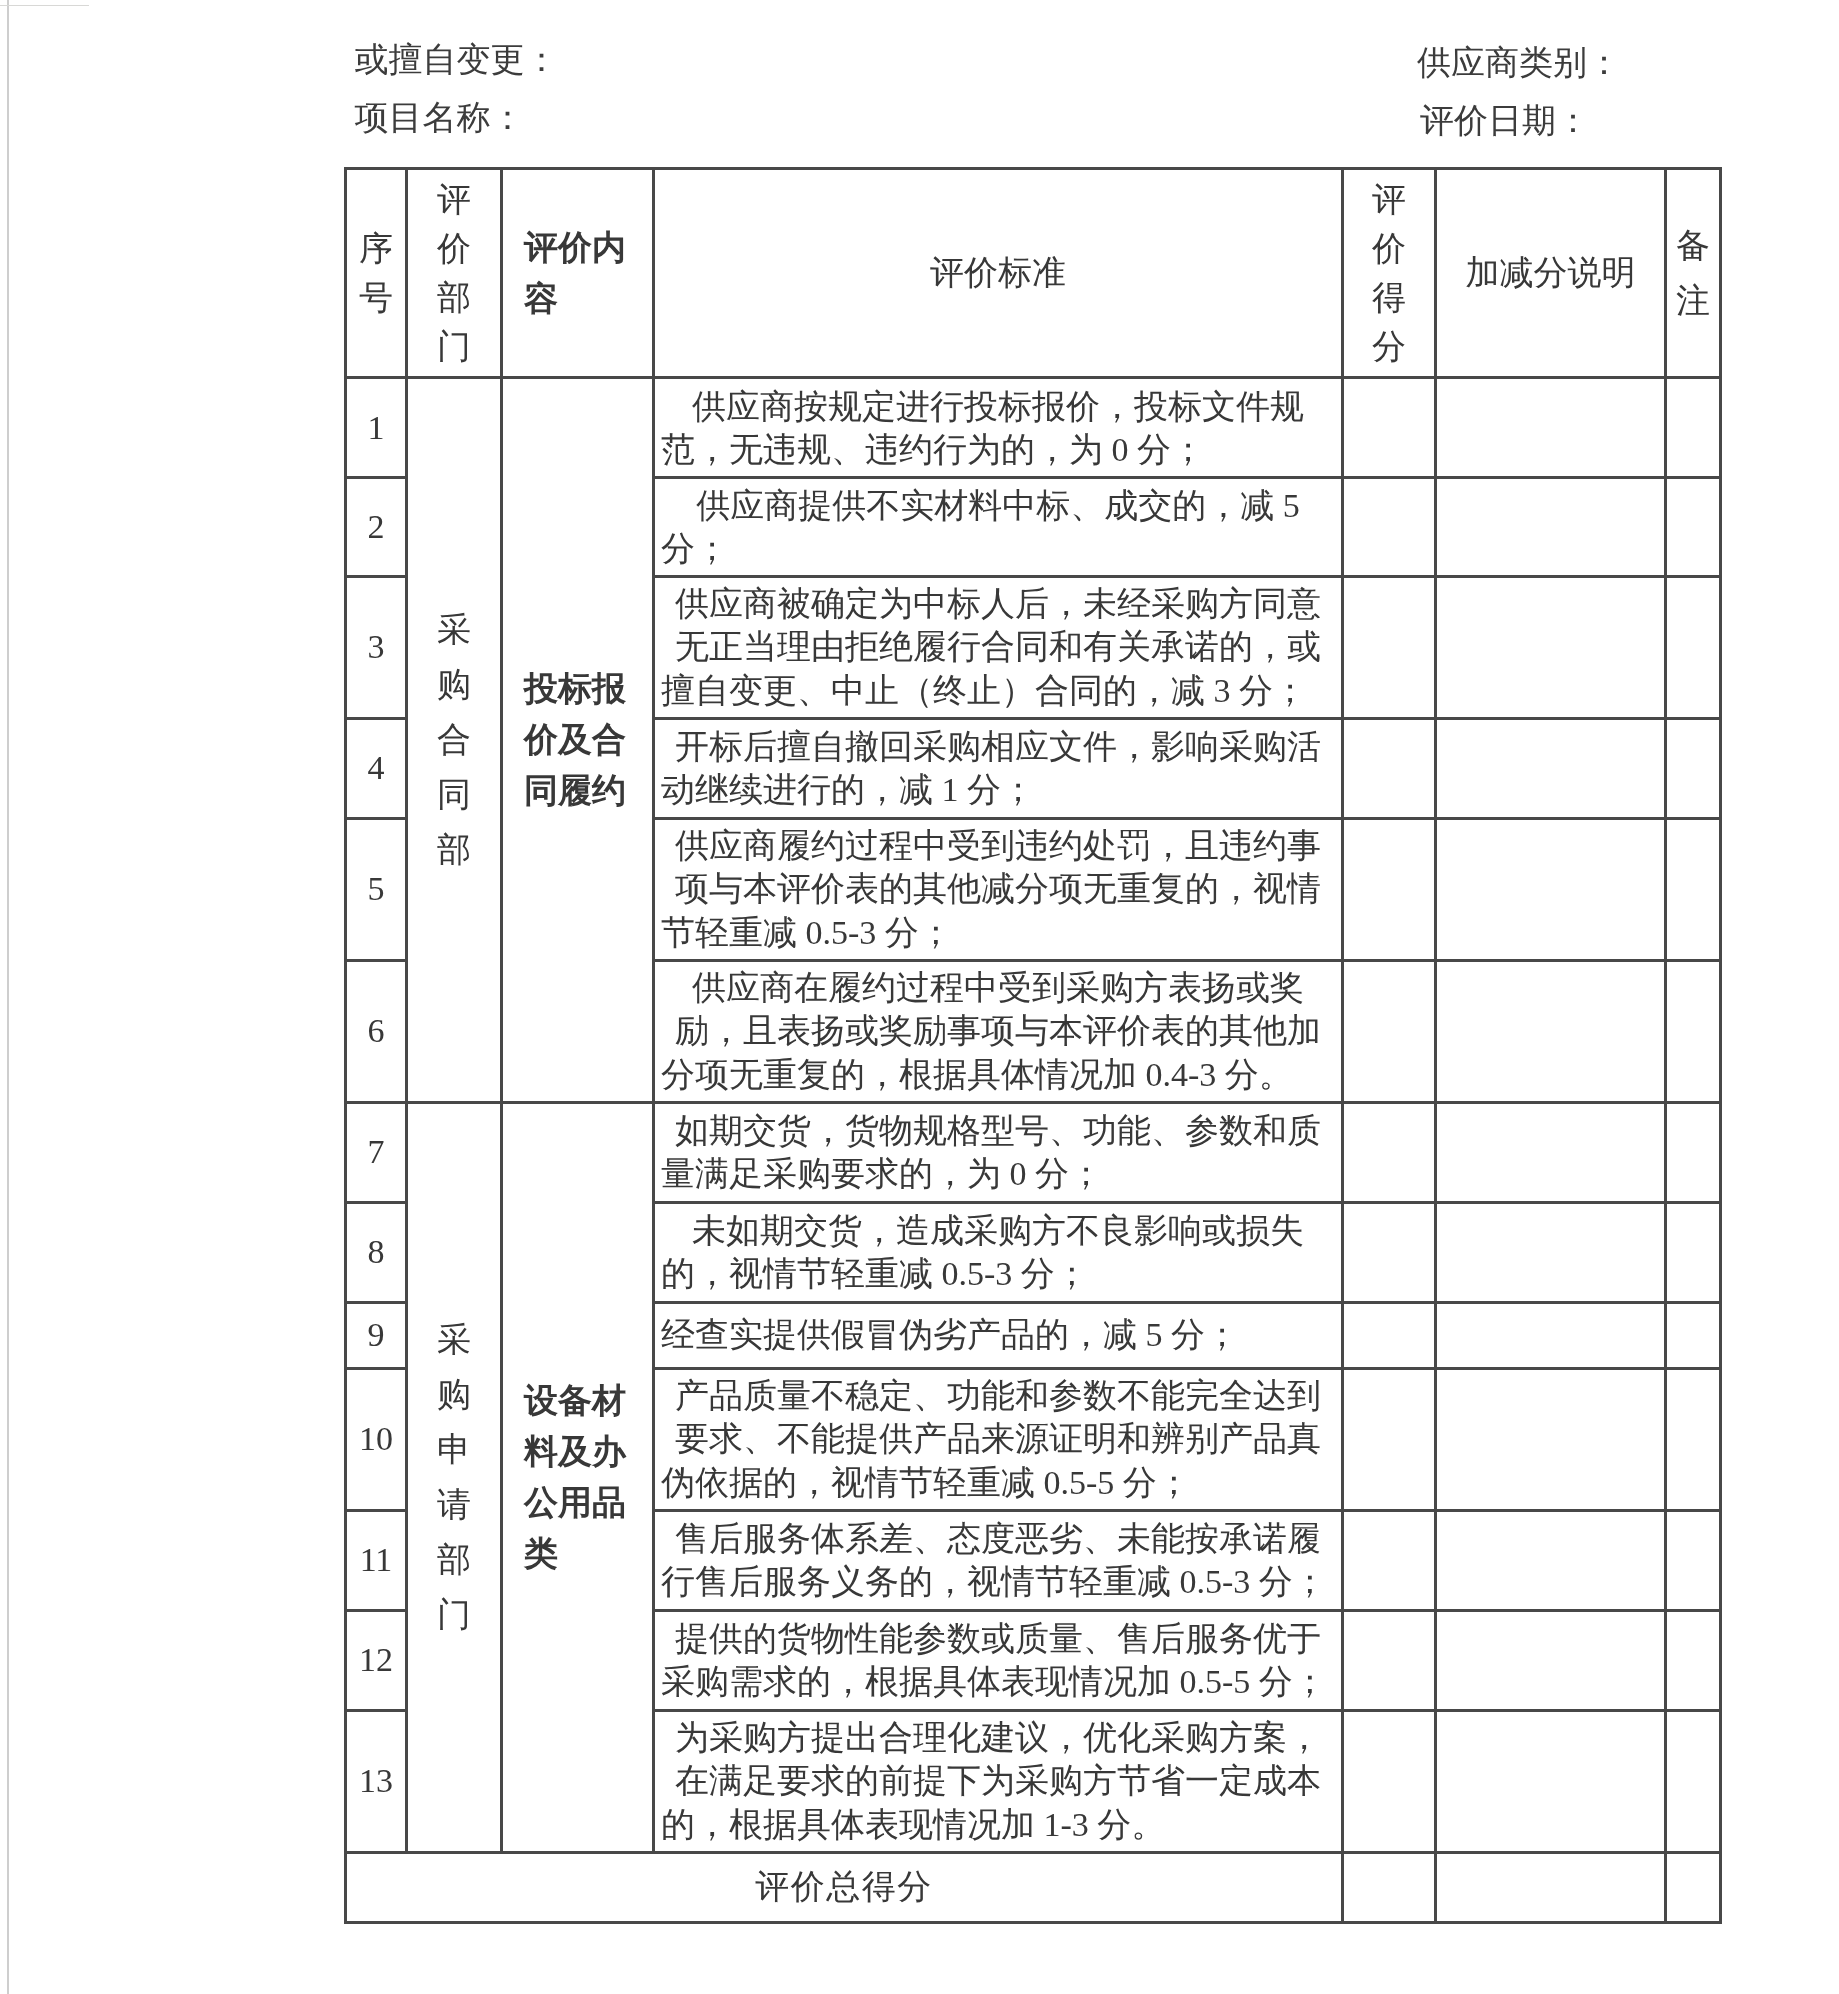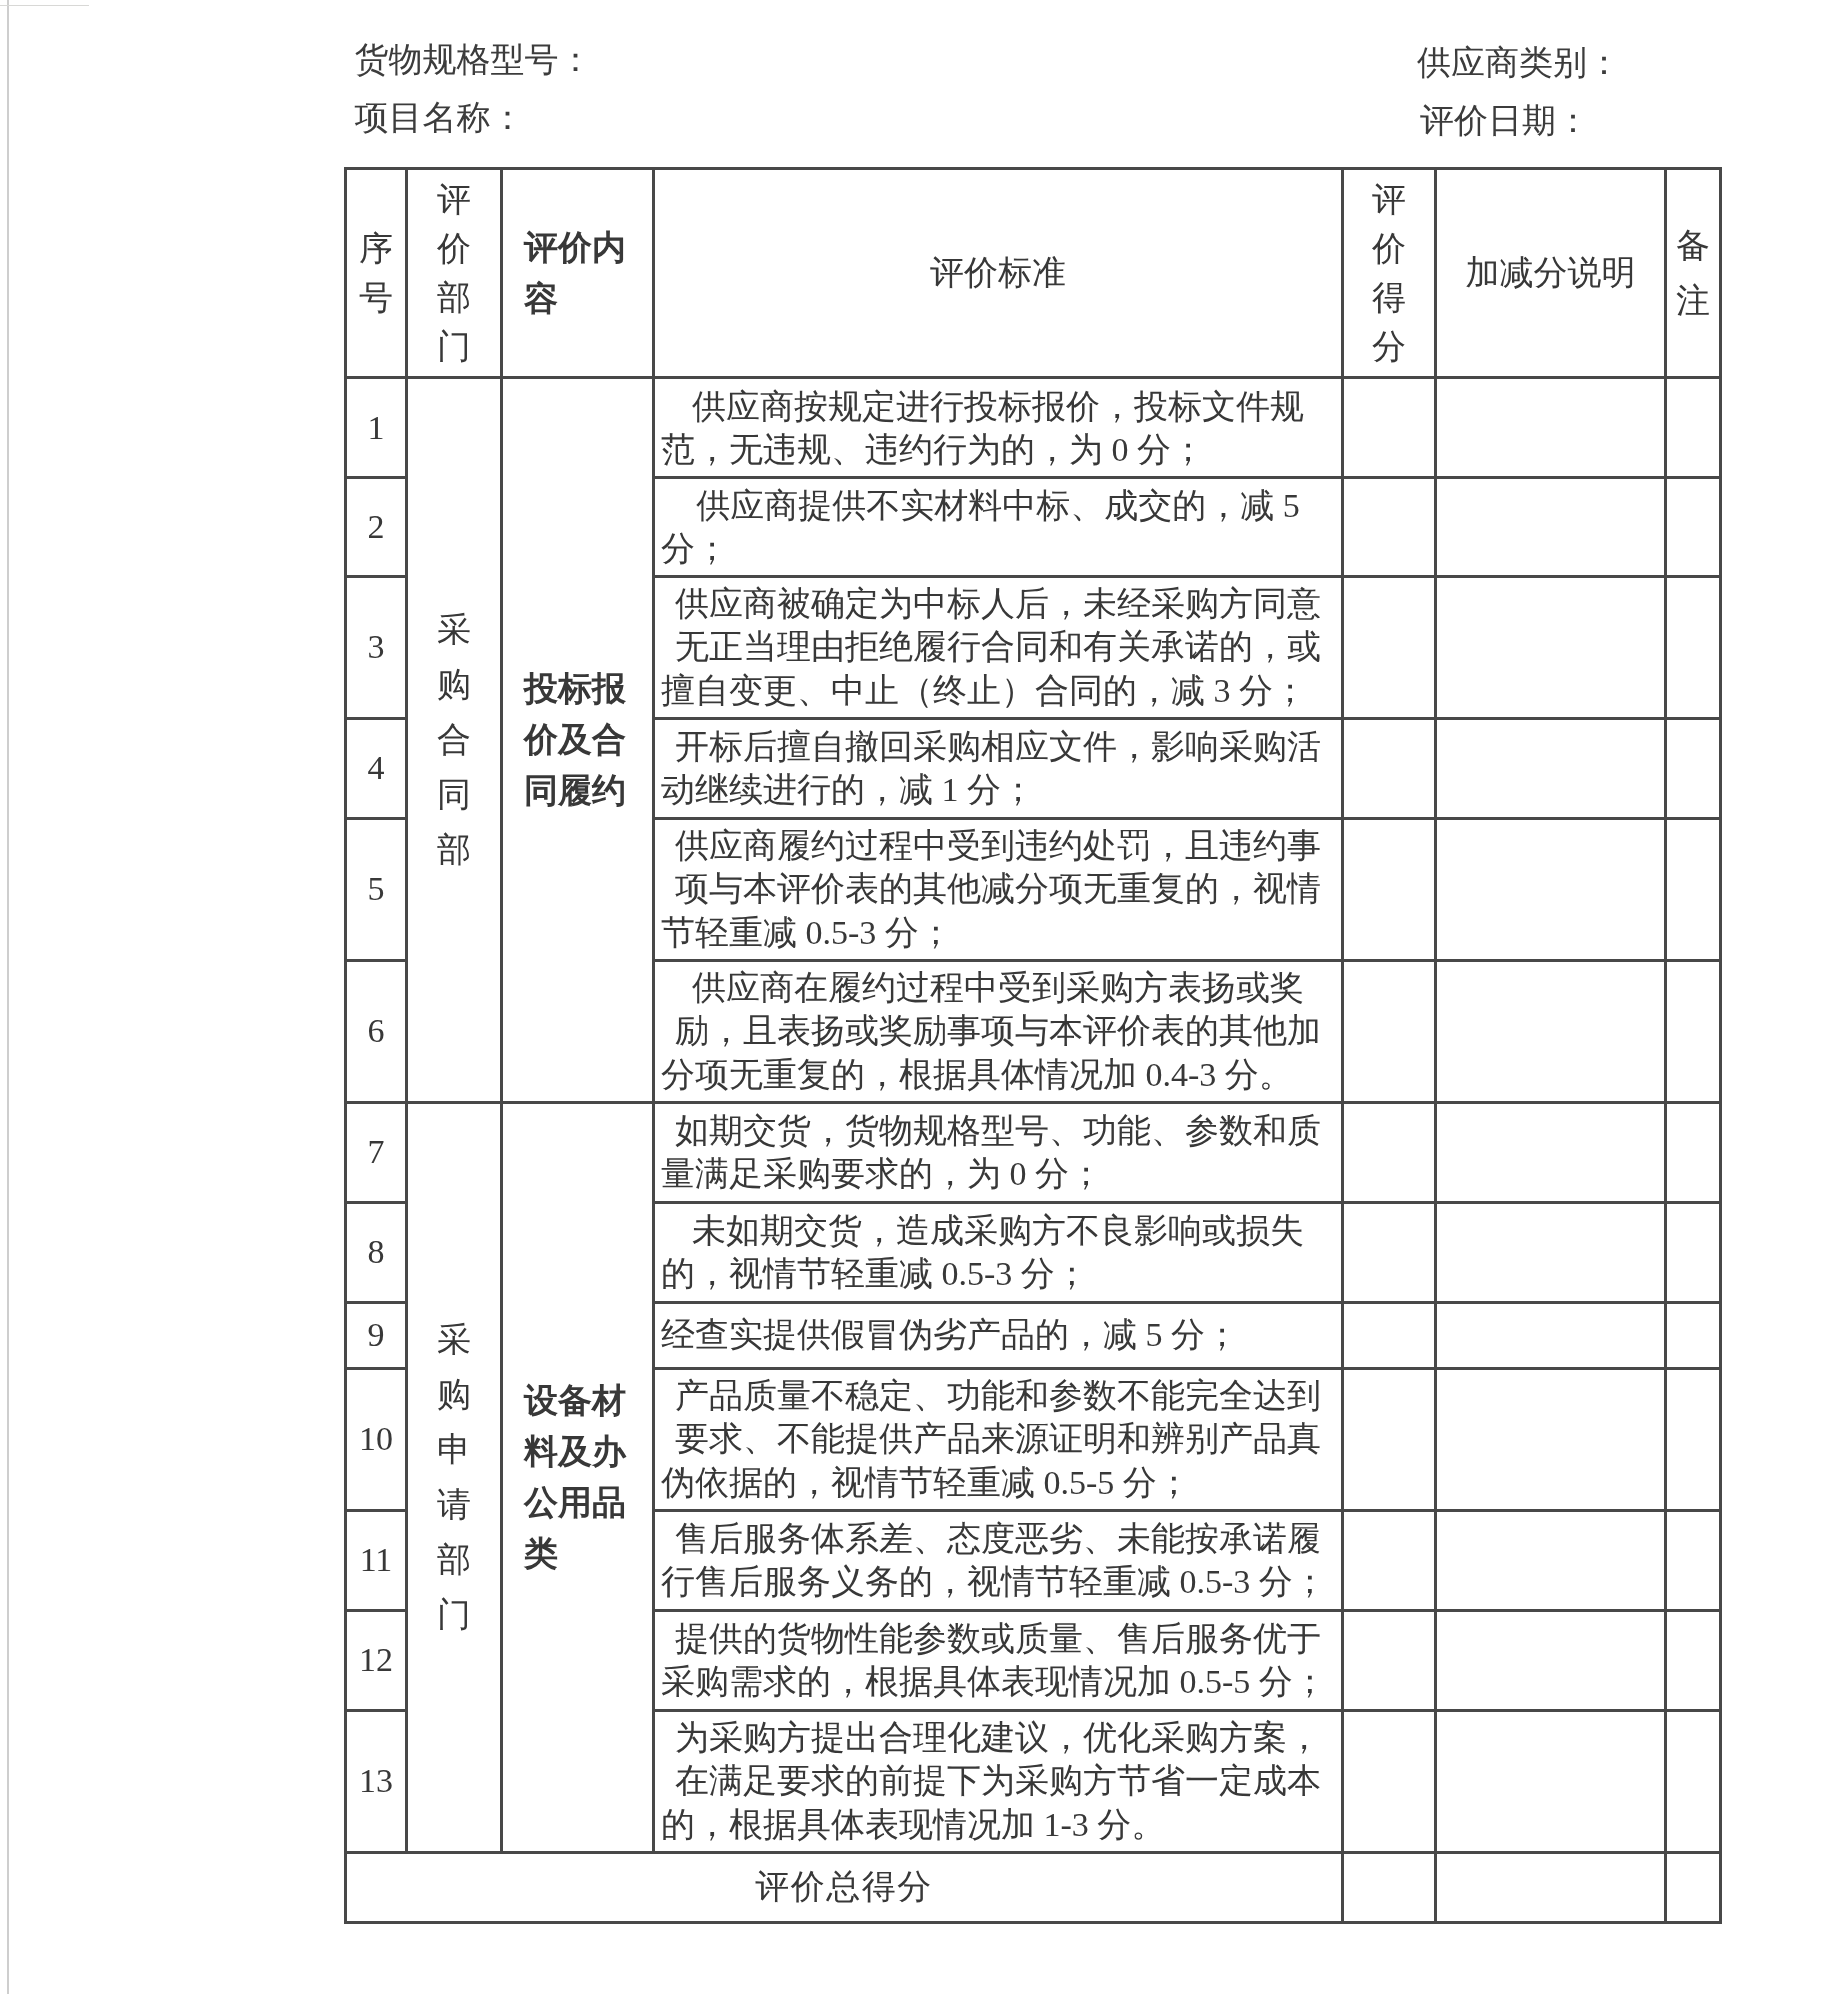--- a/index.html
+++ b/index.html
@@ -97,21 +97,21 @@
 </head>
 <body>
 
 <div class="scan-edge-left"></div>
 <div class="scan-edge-top"></div>
 
 <div class="content">
 
 
   <div class="fields">
-    <span class="f-sup-name">货物规格型号：</span>
+    <span class="f-sup-name">或擅自变更：</span>
     <span class="f-sup-cat">供应商类别：</span>
     <span class="f-proj-name">项目名称：</span>
     <span class="f-eval-date">评价日期：</span>
   </div>
 
   <table class="eval">
     <colgroup>
       <col style="width:61px">
       <col style="width:95px">
       <col style="width:152px">

